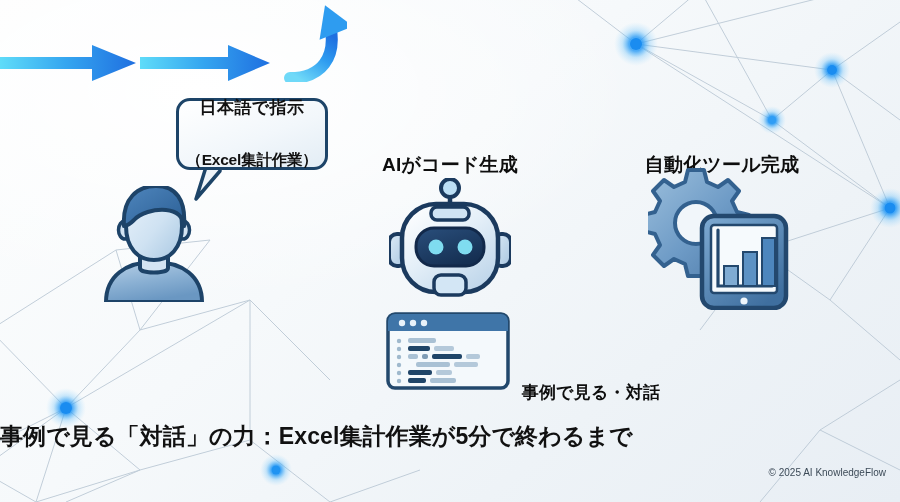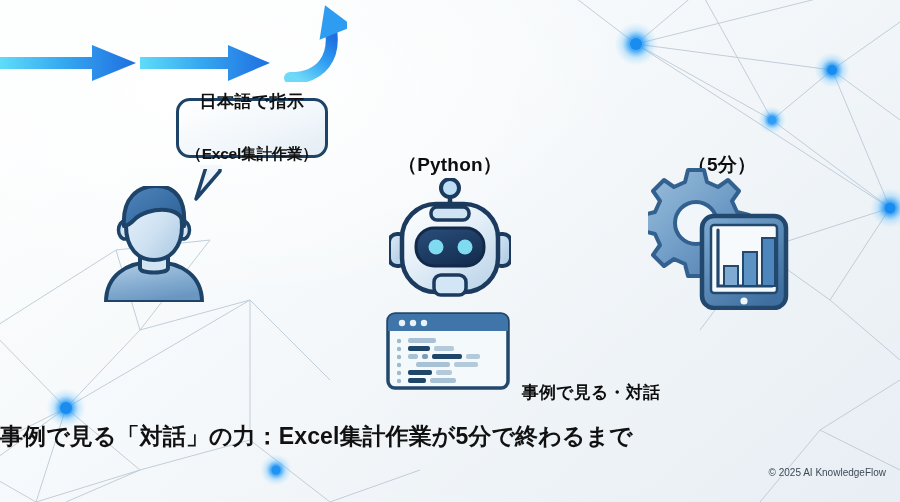--- a/index.html
+++ b/index.html
@@ -37,21 +37,21 @@
     white-space: pre;
     letter-spacing: .2px;
   }
 
   
   #bubble {
     position: absolute;
     left: 176px;
     top: 98px;
     width: 152px;
-    height: 60px;
+    height: 72px;
     border: 3.5px solid #1d4468;
     border-radius: 14px;
     background: linear-gradient(160deg, #ffffff 0%, #f2f7fb 55%, #e3edf5 100%);
     box-sizing: border-box;
     display: flex;
     flex-direction: column;
     align-items: center;
     justify-content: center;
     z-index: 6;
   }
@@ -351,24 +351,26 @@
         <stop offset="55%" stop-color="#2e9cf0"></stop>
         <stop offset="100%" stop-color="#1f6fe0"></stop>
       </linearGradient>
     </defs>
     <path d="M15,78 C48,78 60,56 56,30" stroke="url(#curveG)" stroke-width="12" fill="none" stroke-linecap="round"></path>
     <path d="M56,4 L74,34 L38,34 Z" fill="#2e9cf0" transform="rotate(-22 56 20)"></path>
   </svg>
 
   
   <div class="label" style="left:360px; top:104px; width:180px; font-size:19px;">
+    <div>AIがコード生成</div>
     <div>（Python）</div>
   </div>
 
   <div class="label" style="left:622px; top:104px; width:200px; font-size:19px;">
+    <div>自動化ツール完成</div>
     <div>（5分）</div>
   </div>
 
   <div class="label" style="left:502px; top:360px; width:180px; font-size:17px; text-align:left;">
     <span>事例で見る・対話</span>
   </div>
 
   <div id="caption">事例で見る「対話」の力：Excel集計作業が5分で終わるまで</div>
   <div id="copyright">© 2025 AI KnowledgeFlow</div>
 

